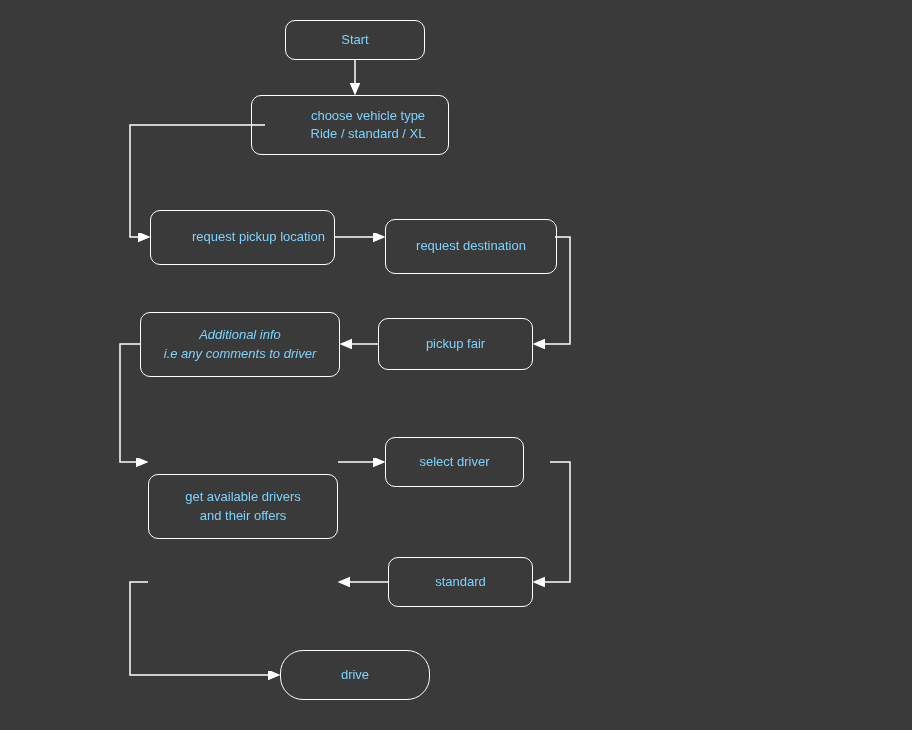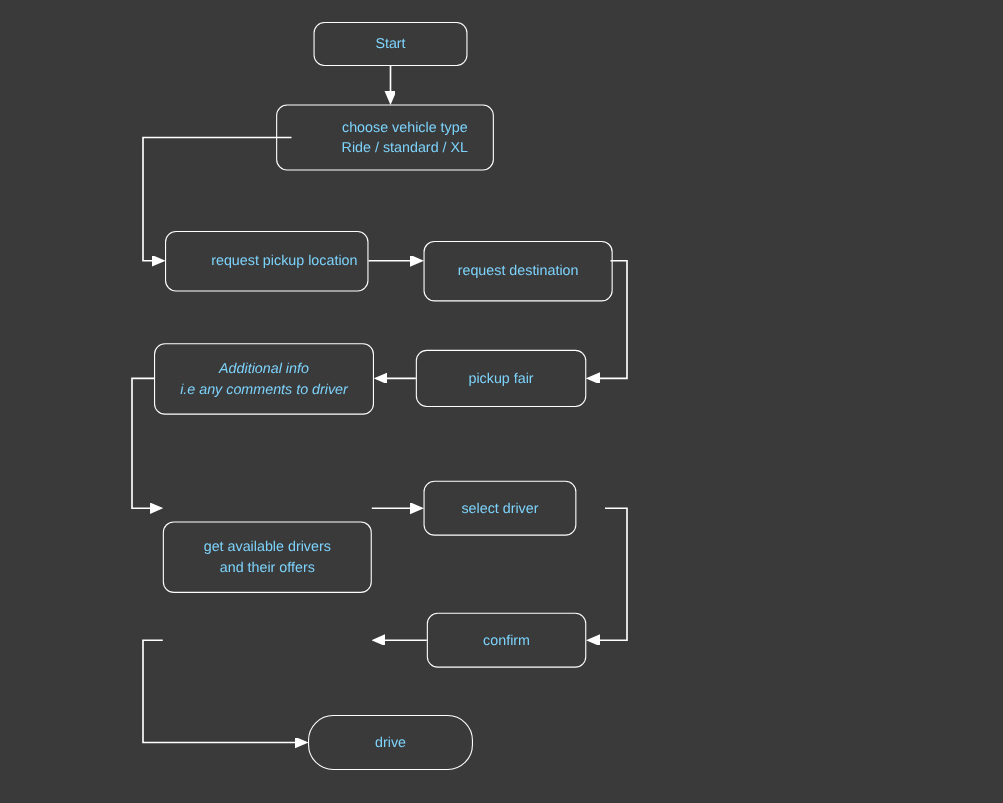--- a/index.html
+++ b/index.html
@@ -69,21 +69,21 @@
 
   <div class="node" style="left:378px; top:318px; width:155px; height:52px;">pickup fair</div>
 
   <div class="node" style="left:148px; top:450px; width:190px; height:65px;margin-top:24px;">
     <span>get available drivers<br>and their offers</span>
   </div>
 
   <div class="node" style="left:385px; top:437px; width:139px; height:50px;">select driver</div>
 
 
-  <div class="node" style="left:388px; top:557px; width:145px; height:50px;">confirm</div>
+  <div class="node" style="left:388px; top:557px; width:145px; height:50px;">standard</div>
 
   <div class="node" style="left:280px; top:650px; width:150px; height:50px;border-radius:23px;">drive</div>
 
   <svg class="arrows">
     <defs>
       <marker id="arrow" markerWidth="8" markerHeight="8" refX="6" refY="3" orient="auto">
         <polygon points="0 0, 7 3, 0 6" fill="#ffffff"></polygon>
       </marker>
     </defs>
 

